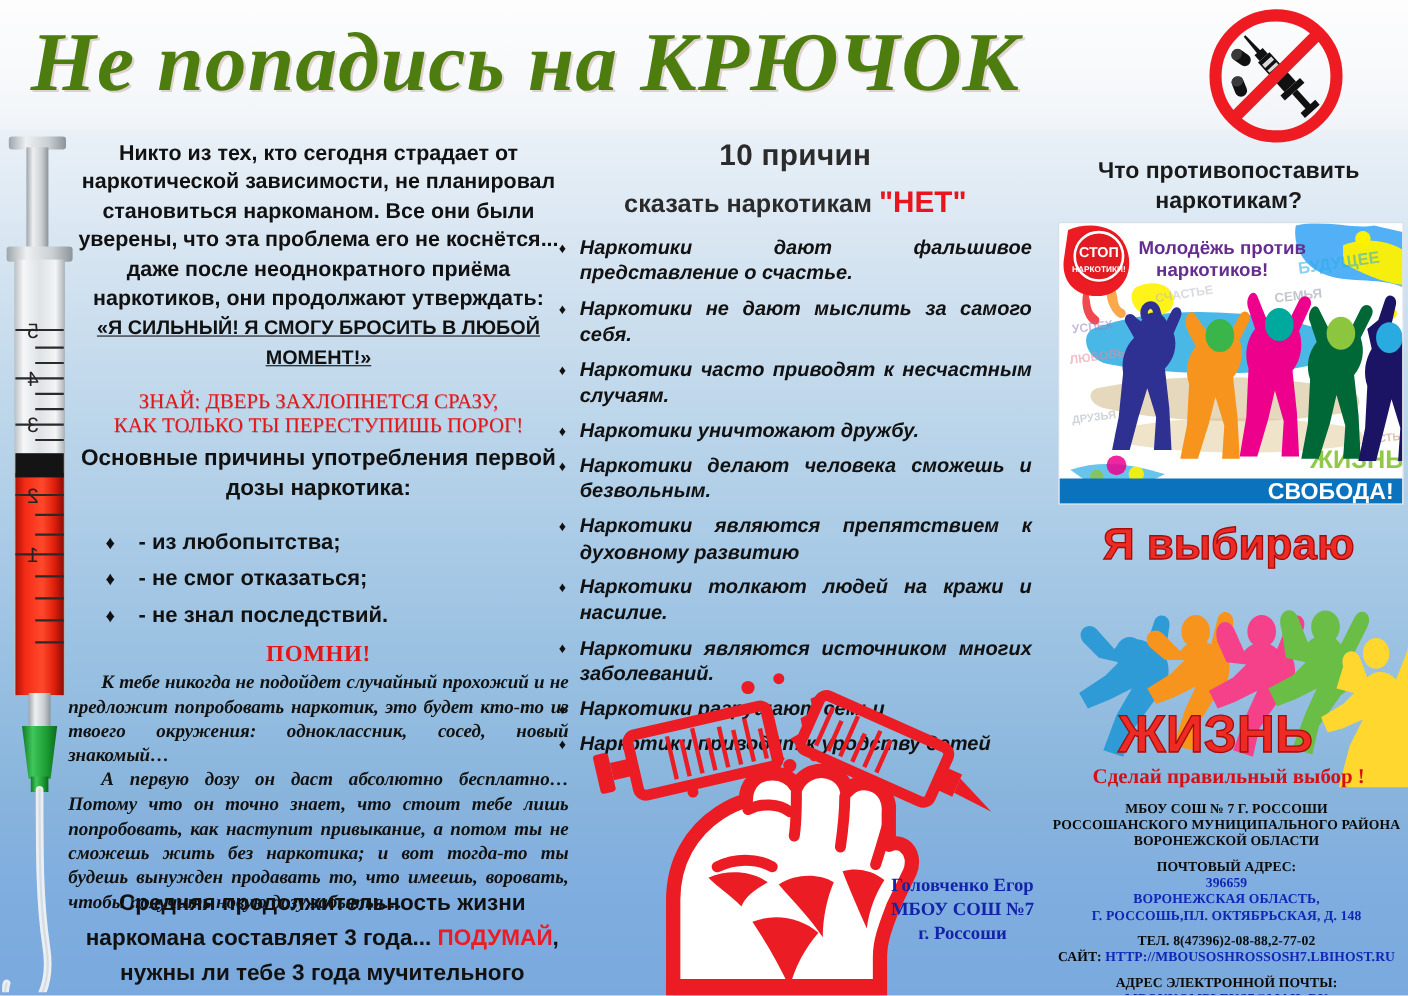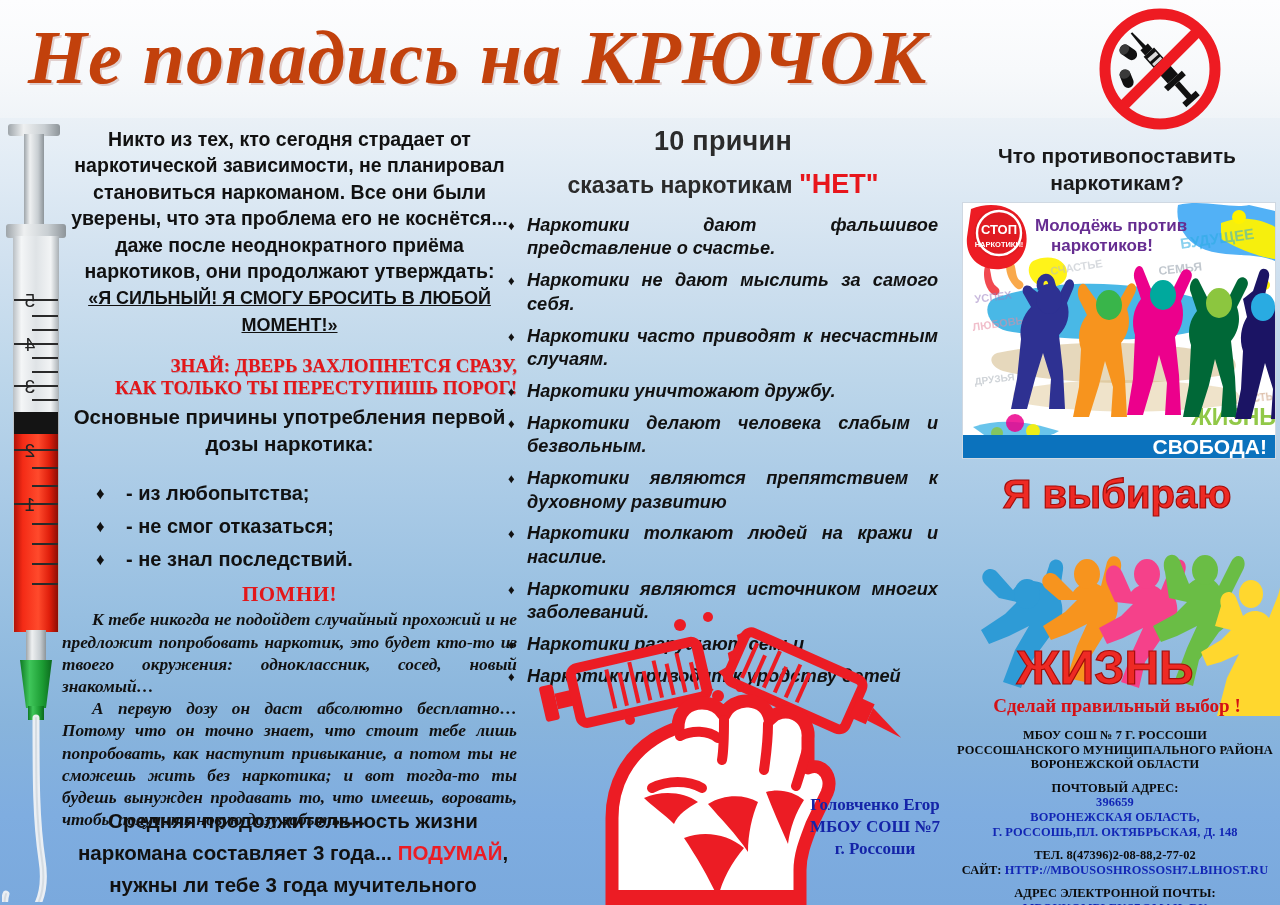--- a/index.html
+++ b/index.html
@@ -13,21 +13,21 @@
   .abs{position:absolute;}
 
   
   #title-band{left:0;top:0;width:1280px;height:118px;
     background:linear-gradient(180deg,#fdfdfe 0%,#f7f9fb 60%,#f0f4f8 100%);}
   #poster-title{
     left:28px;top:14px;width:1040px;
     font-family:"Liberation Serif", serif;
     font-style:italic;font-weight:bold;
     font-size:76px;line-height:86px;
-    color:#c2410c;letter-spacing:1px;
+    color:#4d7c0f;letter-spacing:1px;
     text-shadow:2px 2px 0 rgba(120,20,10,.18);
     white-space:nowrap;
   }
 
   
   #no-drugs-sign{left:1085px;top:8px;width:150px;height:122px;}
 
   
   #syringe-graphic{left:2px;top:120px;width:74px;height:782px;}
 
@@ -35,23 +35,23 @@
   #left-column{left:62px;top:126px;width:455px;}
   .lead-text{
     font-size:19.5px;line-height:26.4px;font-weight:bold;color:#111;
     text-align:center;
   }
   .quote-shout{
     font-size:18px;line-height:27px;font-weight:bold;color:#111;
     text-align:center;margin-top:1px;text-decoration:underline;
   }
   .red-warning{
-    margin-top:16px;text-align:right;color:#e3171a;
+    margin-top:16px;text-align:center;color:#e3171a;
     font-family:"Liberation Serif", serif;
-    font-weight:bold;font-size:19px;line-height:22px;
+    font-weight:normal;font-size:19px;line-height:22px;
     text-shadow:0.5px 0.5px 0 rgba(120,0,0,.25);
   }
   .section-head{
     margin-top:4px;text-align:center;color:#111;
     font-size:20.5px;line-height:27px;font-weight:bold;
   }
   .reason-list{margin:20px 0 0 0;padding:0;list-style:none;}
   .reason-list li{
     font-size:20px;line-height:33px;font-weight:bold;color:#111;
     padding-left:64px;position:relative;
@@ -277,21 +277,21 @@
   <div class="abs" id="middle-column">
     <div id="ten-reasons-head">10 причин</div>
     <div id="say-no-head">
       <span>сказать наркотикам </span><span class="no">"НЕТ"</span>
     </div>
     <ul id="reasons-ten">
       <li><span class="bullet">♦</span><span>Наркотики дают фальшивое представление о счастье.</span></li>
       <li><span class="bullet">♦</span><span>Наркотики не дают мыслить за самого себя.</span></li>
       <li><span class="bullet">♦</span><span>Наркотики часто приводят к несчастным случаям.</span></li>
       <li><span class="bullet">♦</span><span>Наркотики уничтожают дружбу.</span></li>
-      <li><span class="bullet">♦</span><span>Наркотики делают человека слабым и безвольным.</span></li>
+      <li><span class="bullet">♦</span><span>Наркотики делают человека сможешь и безвольным.</span></li>
       <li><span class="bullet">♦</span><span>Наркотики являются препятствием к духовному развитию</span></li>
       <li><span class="bullet">♦</span><span>Наркотики толкают людей на кражи и насилие.</span></li>
       <li><span class="bullet">♦</span><span>Наркотики являются источником многих заболеваний.</span></li>
       <li><span class="bullet">♦</span><span>Наркотики разрушают семьи</span></li>
       <li><span class="bullet">♦</span><span>Наркотики приводят к уродству детей</span></li>
     </ul>
   </div>
 
   <div class="abs" id="fist-graphic">
     <svg viewBox="0 0 400 297" width="400" height="297">

